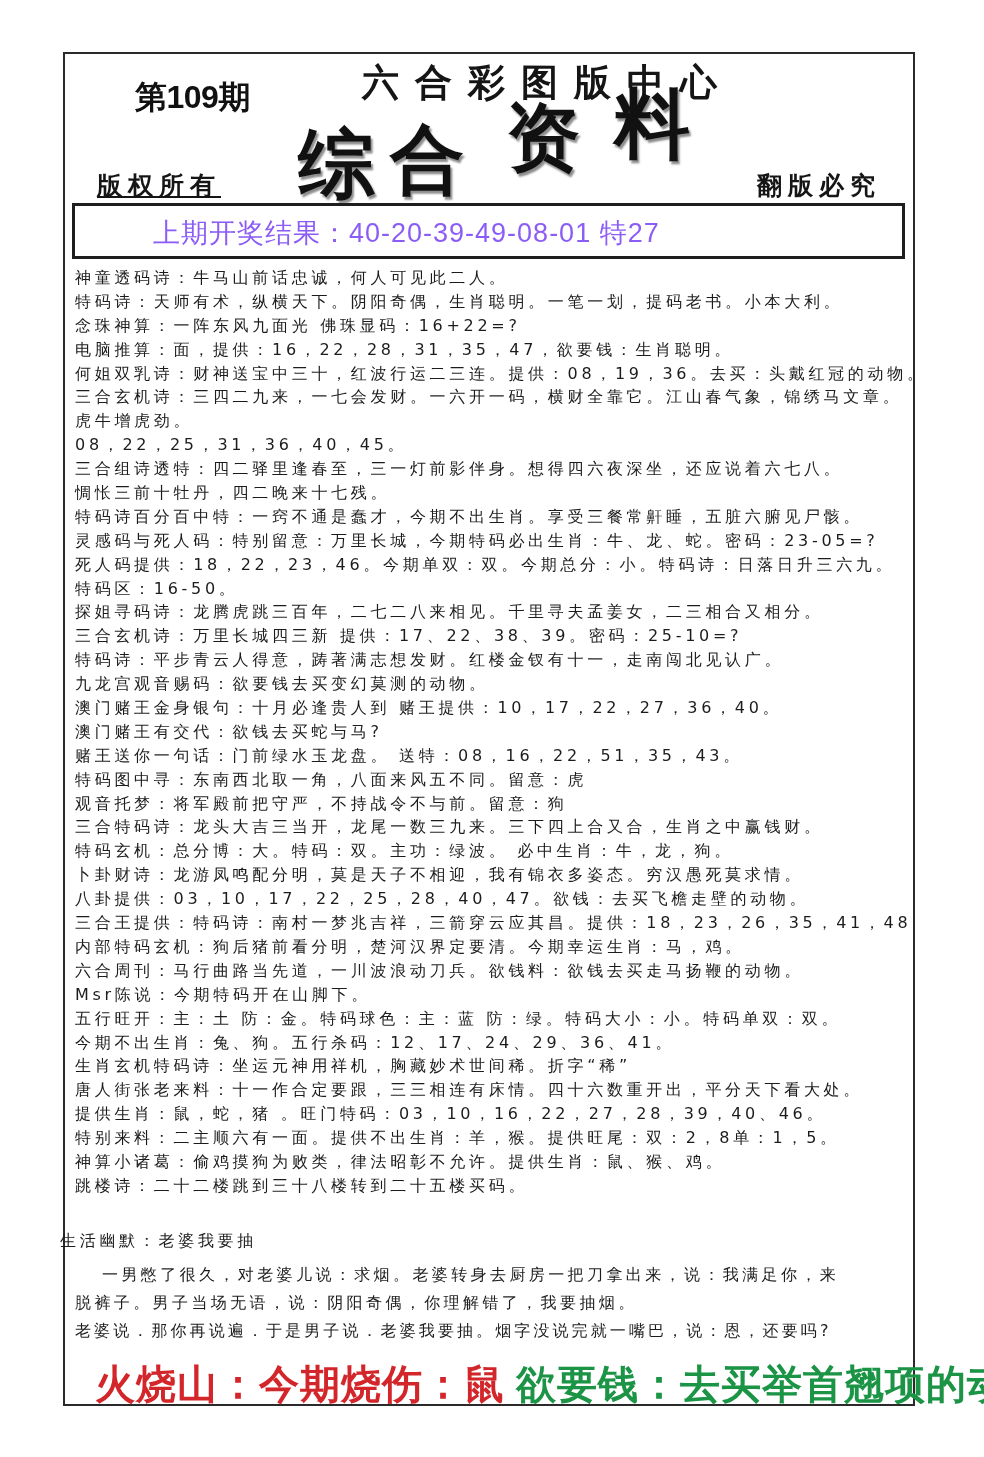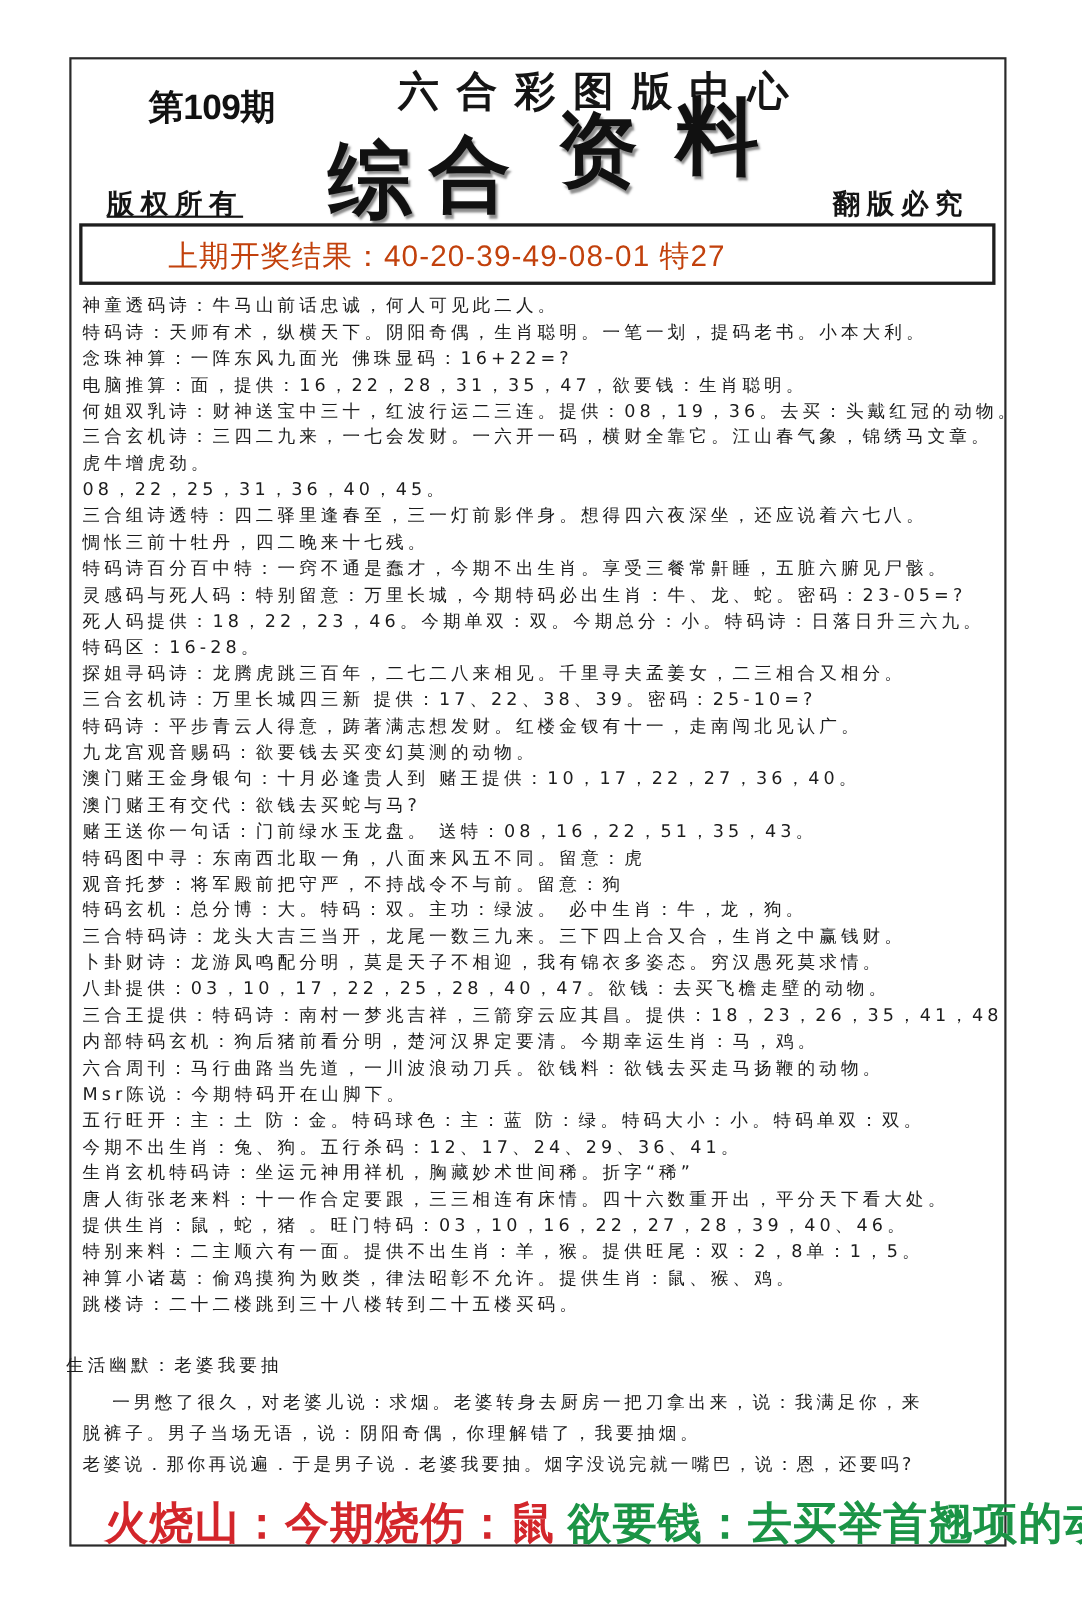--- a/index.html
+++ b/index.html
@@ -18,21 +18,21 @@
     .big-2 { left: 390px; top: 122px; font-size: 74px; }
     .big-3 { left: 506px; top: 100px; font-size: 74px; }
     .big-4 { left: 614px; top: 86px; font-size: 76px; }
     .note { top: 169px; font-size: 25px; font-weight: bold; letter-spacing: 6px; color: #151515; }
     .note-left { left: 97px; text-decoration: underline; }
     .note-right { left: 757px; }
     .result-box { position: absolute; left: 72px; top: 203px; width: 827px; height: 50px;
                   border: 3px solid #1e1e1e; }
     .result-text { position: absolute; left: 78px; top: 9px; white-space: nowrap;
                    font-family: "Liberation Sans", sans-serif; font-size: 27px;
-                   letter-spacing: 1px; color: #c2410c; }
+                   letter-spacing: 1px; color: #8b5cf6; }
     .lines { position: absolute; left: 75px; top: 266px; width: 835px; }
     .line { height: 23.9px; line-height: 23.9px; font-size: 16px; letter-spacing: 3.7px;
             white-space: nowrap; color: #1c1c1c; }
     .humor-title { left: 60px; top: 1229px; font-size: 16px; letter-spacing: 3.7px;
                    line-height: 24px; color: #1c1c1c; }
     .humor-p { font-size: 16px; letter-spacing: 3.4px; line-height: 24px; color: #1c1c1c; text-align: right; }
     .hp1 { left: 102px; top: 1263px; }
     .hp2 { left: 75px; top: 1291px; }
     .hp3 { left: 75px; top: 1319px; letter-spacing: 3.1px; }
     .footer { left: 95px; top: 1366px; font-family: "Liberation Serif", serif;
@@ -67,32 +67,32 @@
   <div class="line">电脑推算：面，提供：16，22，28，31，35，47，欲要钱：生肖聪明。</div>
   <div class="line">何姐双乳诗：财神送宝中三十，红波行运二三连。提供：08，19，36。去买：头戴红冠的动物。</div>
   <div class="line">三合玄机诗：三四二九来，一七会发财。一六开一码，横财全靠它。江山春气象，锦绣马文章。</div>
   <div class="line">虎牛增虎劲。</div>
   <div class="line">08，22，25，31，36，40，45。</div>
   <div class="line">三合组诗透特：四二驿里逢春至，三一灯前影伴身。想得四六夜深坐，还应说着六七八。</div>
   <div class="line">惆怅三前十牡丹，四二晚来十七残。</div>
   <div class="line">特码诗百分百中特：一窍不通是蠢才，今期不出生肖。享受三餐常鼾睡，五脏六腑见尸骸。</div>
   <div class="line">灵感码与死人码：特别留意：万里长城，今期特码必出生肖：牛、龙、蛇。密码：23-05=?</div>
   <div class="line">死人码提供：18，22，23，46。今期单双：双。今期总分：小。特码诗：日落日升三六九。</div>
-  <div class="line">特码区：16-28。</div>
+  <div class="line">特码区：16-50。</div>
   <div class="line">探姐寻码诗：龙腾虎跳三百年，二七二八来相见。千里寻夫孟姜女，二三相合又相分。</div>
   <div class="line">三合玄机诗：万里长城四三新  提供：17、22、38、39。密码：25-10=?</div>
   <div class="line">特码诗：平步青云人得意，踌著满志想发财。红楼金钗有十一，走南闯北见认广。</div>
   <div class="line">九龙宫观音赐码：欲要钱去买变幻莫测的动物。</div>
   <div class="line">澳门赌王金身银句：十月必逢贵人到  赌王提供：10，17，22，27，36，40。</div>
   <div class="line">澳门赌王有交代：欲钱去买蛇与马?</div>
   <div class="line">赌王送你一句话：门前绿水玉龙盘。  送特：08，16，22，51，35，43。</div>
   <div class="line">特码图中寻：东南西北取一角，八面来风五不同。留意：虎</div>
   <div class="line">观音托梦：将军殿前把守严，不持战令不与前。留意：狗</div>
+  <div class="line">三合特码诗：龙头大吉三当开，龙尾一数三九来。三下四上合又合，生肖之中赢钱财。</div>
   <div class="line">特码玄机：总分博：大。特码：双。主功：绿波。  必中生肖：牛，龙，狗。</div>
-  <div class="line">三合特码诗：龙头大吉三当开，龙尾一数三九来。三下四上合又合，生肖之中赢钱财。</div>
   <div class="line">卜卦财诗：龙游凤鸣配分明，莫是天子不相迎，我有锦衣多姿态。穷汉愚死莫求情。</div>
   <div class="line">八卦提供：03，10，17，22，25，28，40，47。欲钱：去买飞檐走壁的动物。</div>
   <div class="line">三合王提供：特码诗：南村一梦兆吉祥，三箭穿云应其昌。提供：18，23，26，35，41，48</div>
   <div class="line">内部特码玄机：狗后猪前看分明，楚河汉界定要清。今期幸运生肖：马，鸡。</div>
   <div class="line">六合周刊：马行曲路当先道，一川波浪动刀兵。欲钱料：欲钱去买走马扬鞭的动物。</div>
   <div class="line">Msr陈说：今期特码开在山脚下。</div>
   <div class="line">五行旺开：主：土 防：金。特码球色：主：蓝 防：绿。特码大小：小。特码单双：双。</div>
   <div class="line">今期不出生肖：兔、狗。五行杀码：12、17、24、29、36、41。</div>
   <div class="line">生肖玄机特码诗：坐运元神用祥机，胸藏妙术世间稀。折字“稀”</div>
   <div class="line">唐人街张老来料：十一作合定要跟，三三相连有床情。四十六数重开出，平分天下看大处。</div>

